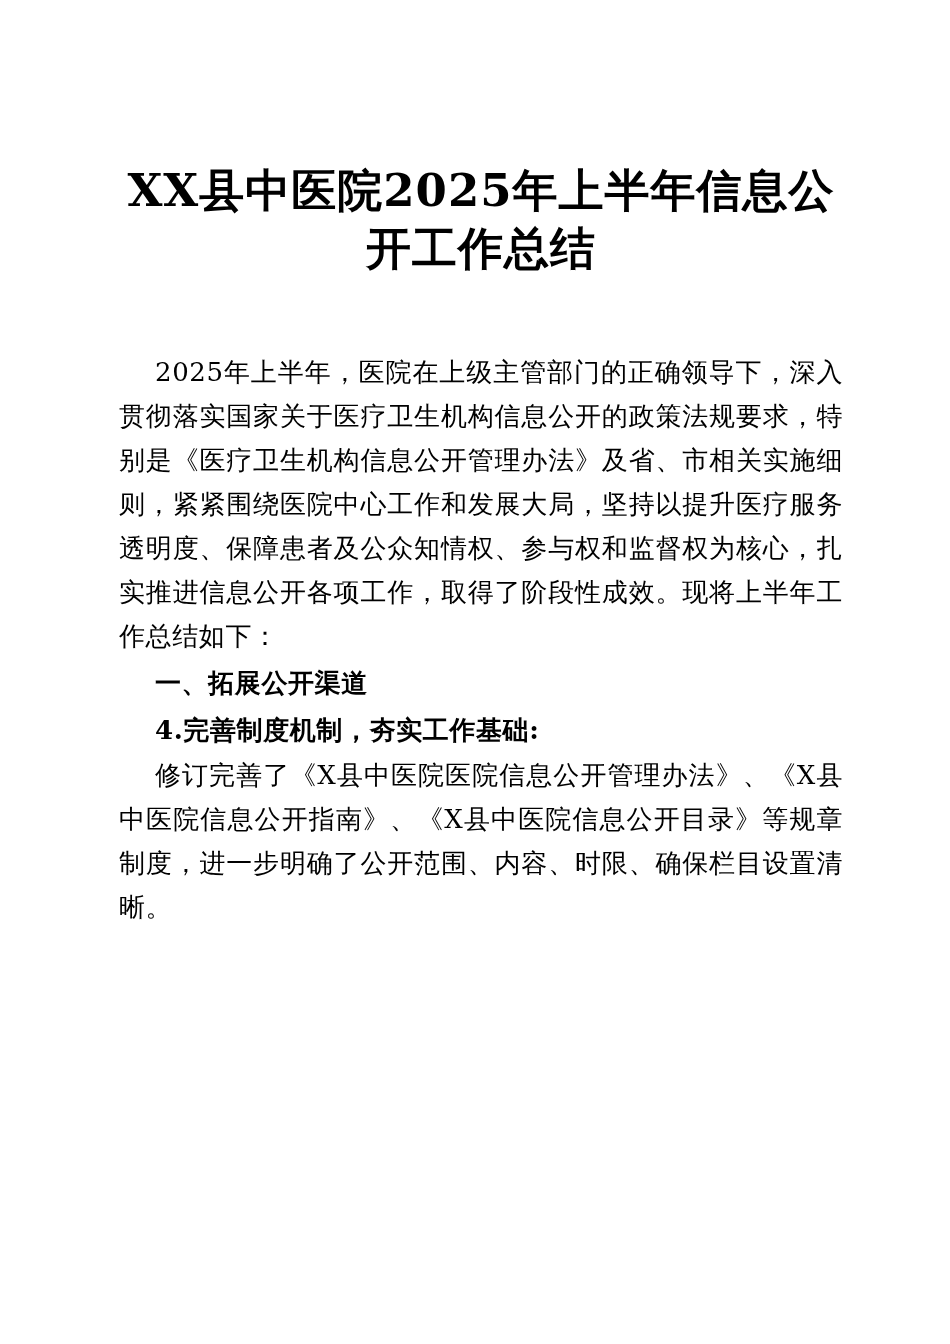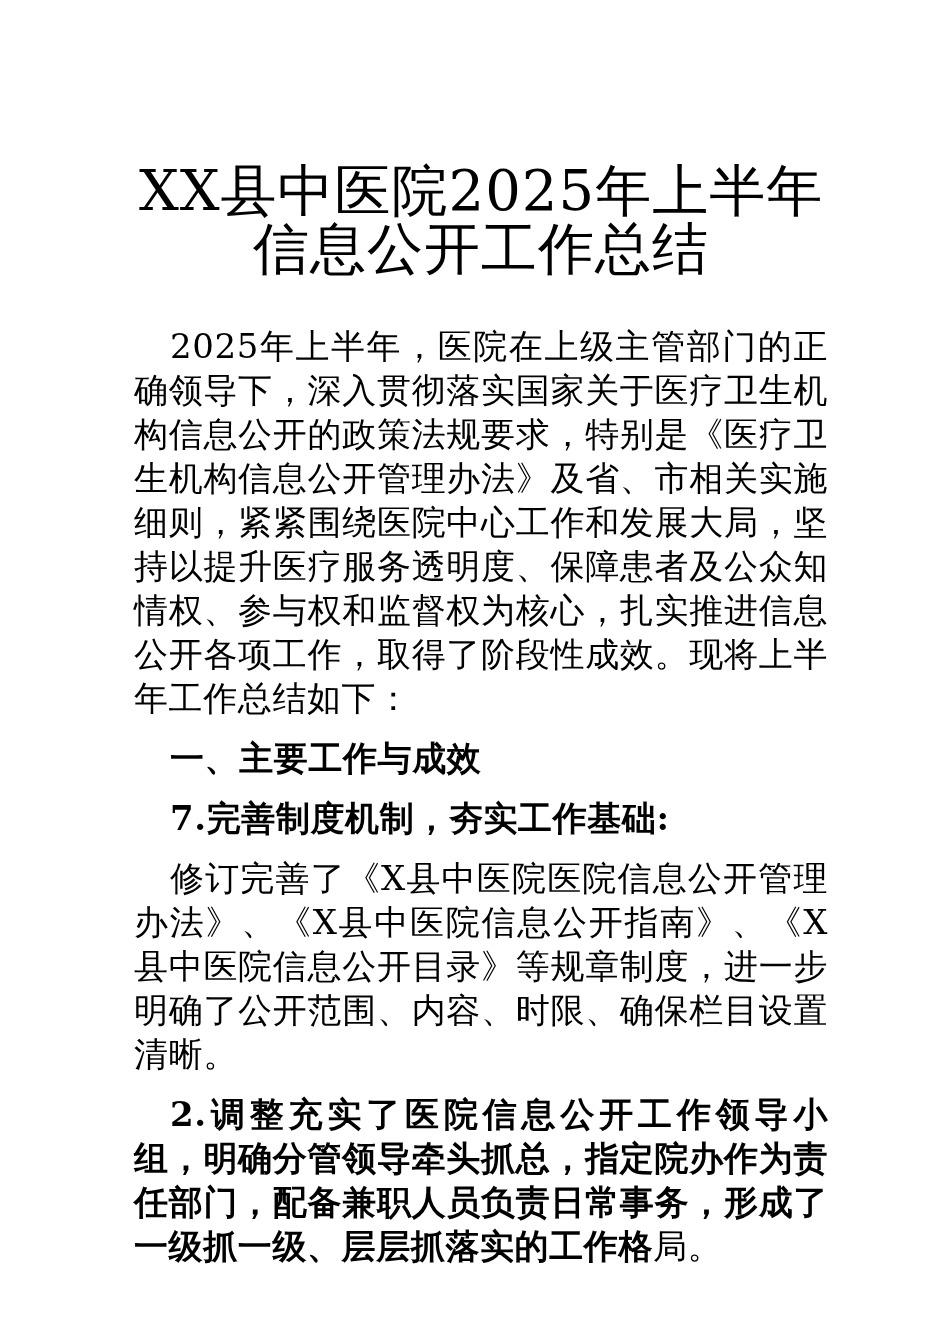--- a/index.html
+++ b/index.html
@@ -12,30 +12,30 @@
     width: 950px;
     height: 1344px;
     background: #ffffff;
     box-sizing: border-box;
     padding: 162px 106px 0 118px;
     color: #000000;
     font-family: "DejaVu Serif", "Liberation Serif", serif;
     overflow: hidden;
   }
   .doc-title {
-    margin: 0 0 46px 0;
-    font-size: 56px;
+    margin: 0 0 72px 0;
+    font-size: 45px;
     line-height: 58px;
-    font-weight: normal;
+    font-weight: bold;
     text-align: center;
     letter-spacing: 1px;
   }
   .para {
-    margin: 16px;
-    font-size: 34px;
+    margin: 1px;
+    font-size: 26px;
     line-height: 44px;
     text-align: justify;
     text-justify: inter-character;
     letter-spacing: 0.6px;
     word-break: break-all;
   }
   .indent {
     text-indent: 36px;
   }
   .heading {
@@ -48,23 +48,22 @@
 </style>
 </head>
 <body>
 
 <div class="page">
 
   <h1 class="doc-title">XX县中医院2025年上半年信息公开工作总结</h1>
 
   <p class="para indent">2025年上半年，医院在上级主管部门的正确领导下，深入贯彻落实国家关于医疗卫生机构信息公开的政策法规要求，特别是《医疗卫生机构信息公开管理办法》及省、市相关实施细则，紧紧围绕医院中心工作和发展大局，坚持以提升医疗服务透明度、保障患者及公众知情权、参与权和监督权为核心，扎实推进信息公开各项工作，取得了阶段性成效。现将上半年工作总结如下：</p>
 
-  <p class="para indent heading">一、主要工作与成效</p>
+  <p class="para indent heading">一、拓展公开渠道</p>
 
-  <p class="para indent heading">7.完善制度机制，夯实工作基础:</p>
+  <p class="para indent heading">4.完善制度机制，夯实工作基础:</p>
 
   <p class="para indent">修订完善了《X县中医院医院信息公开管理办法》、《X县中医院信息公开指南》、《X县中医院信息公开目录》等规章制度，进一步明确了公开范围、内容、时限、确保栏目设置清晰。</p>
 
-  <p class="para indent heading"><span class="bold">2.调整充实了医院信息公开工作领导小组，明确分管领导牵头抓总，指定院办作为责任部门，配备兼职人员负责日常事务，形成了一级抓一级、层层抓落实的工作格</span><span style="font-weight: normal;">局。</span></p>
 
 
 
 </div>
 
 </body></html>

